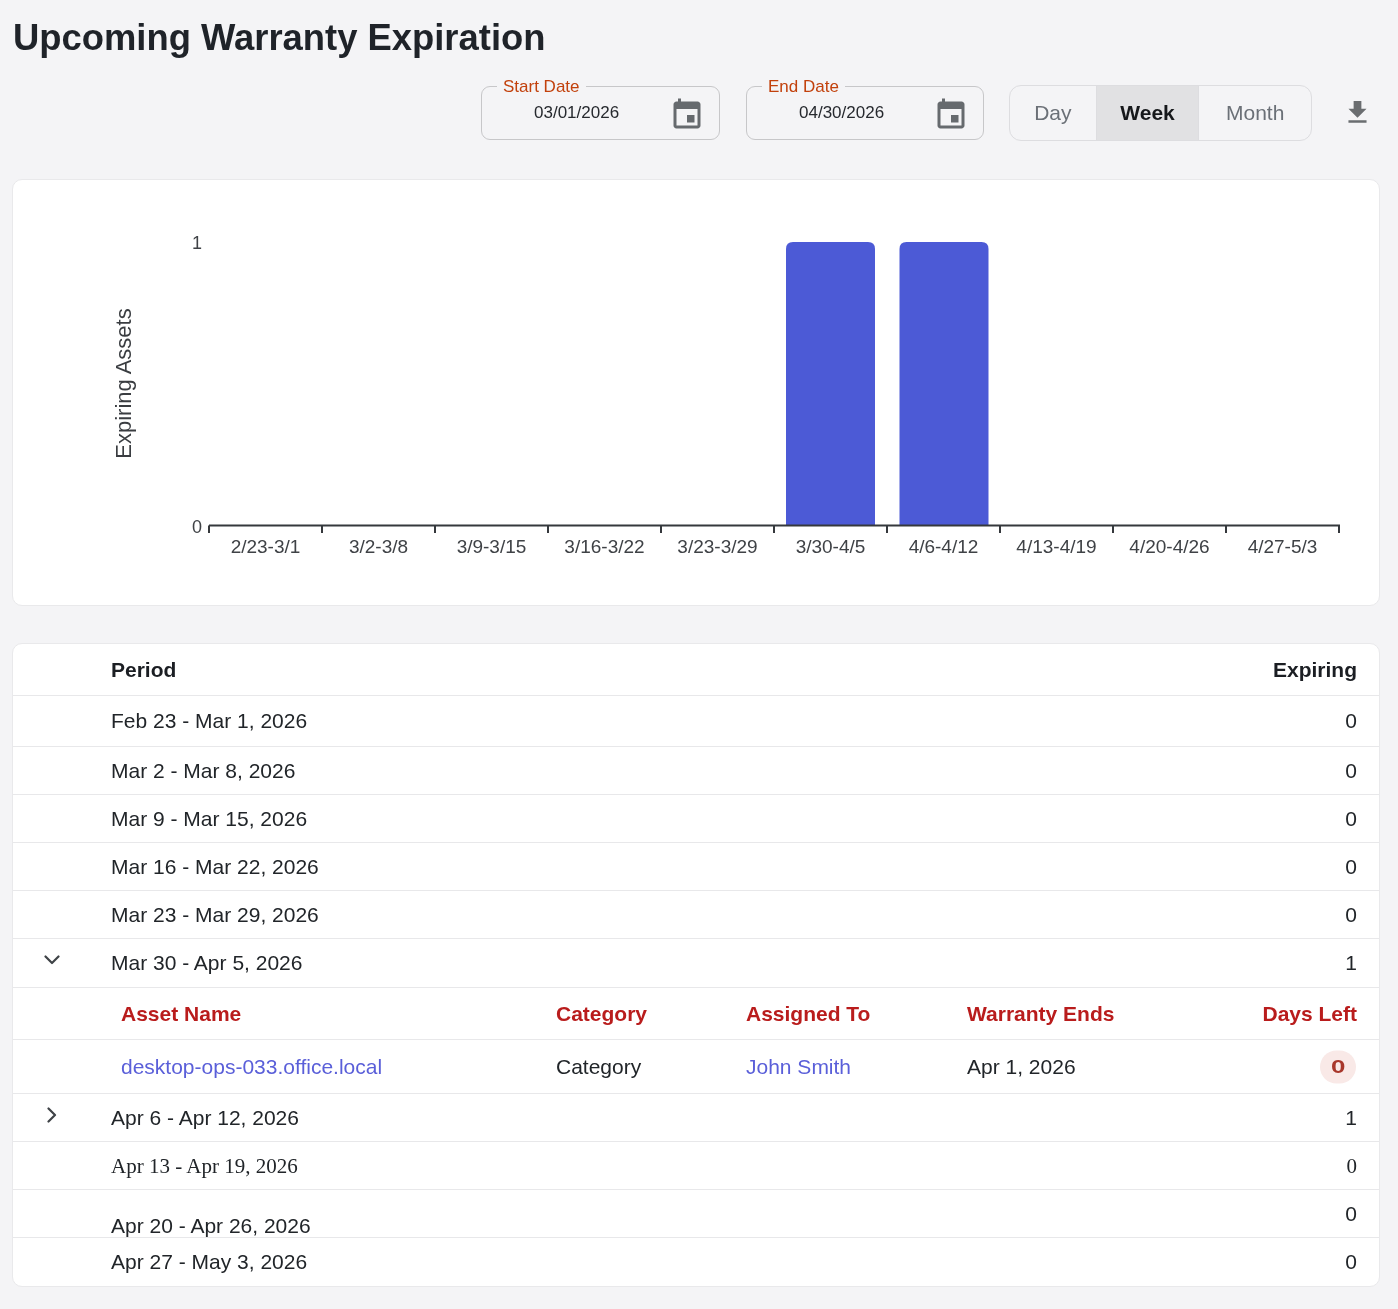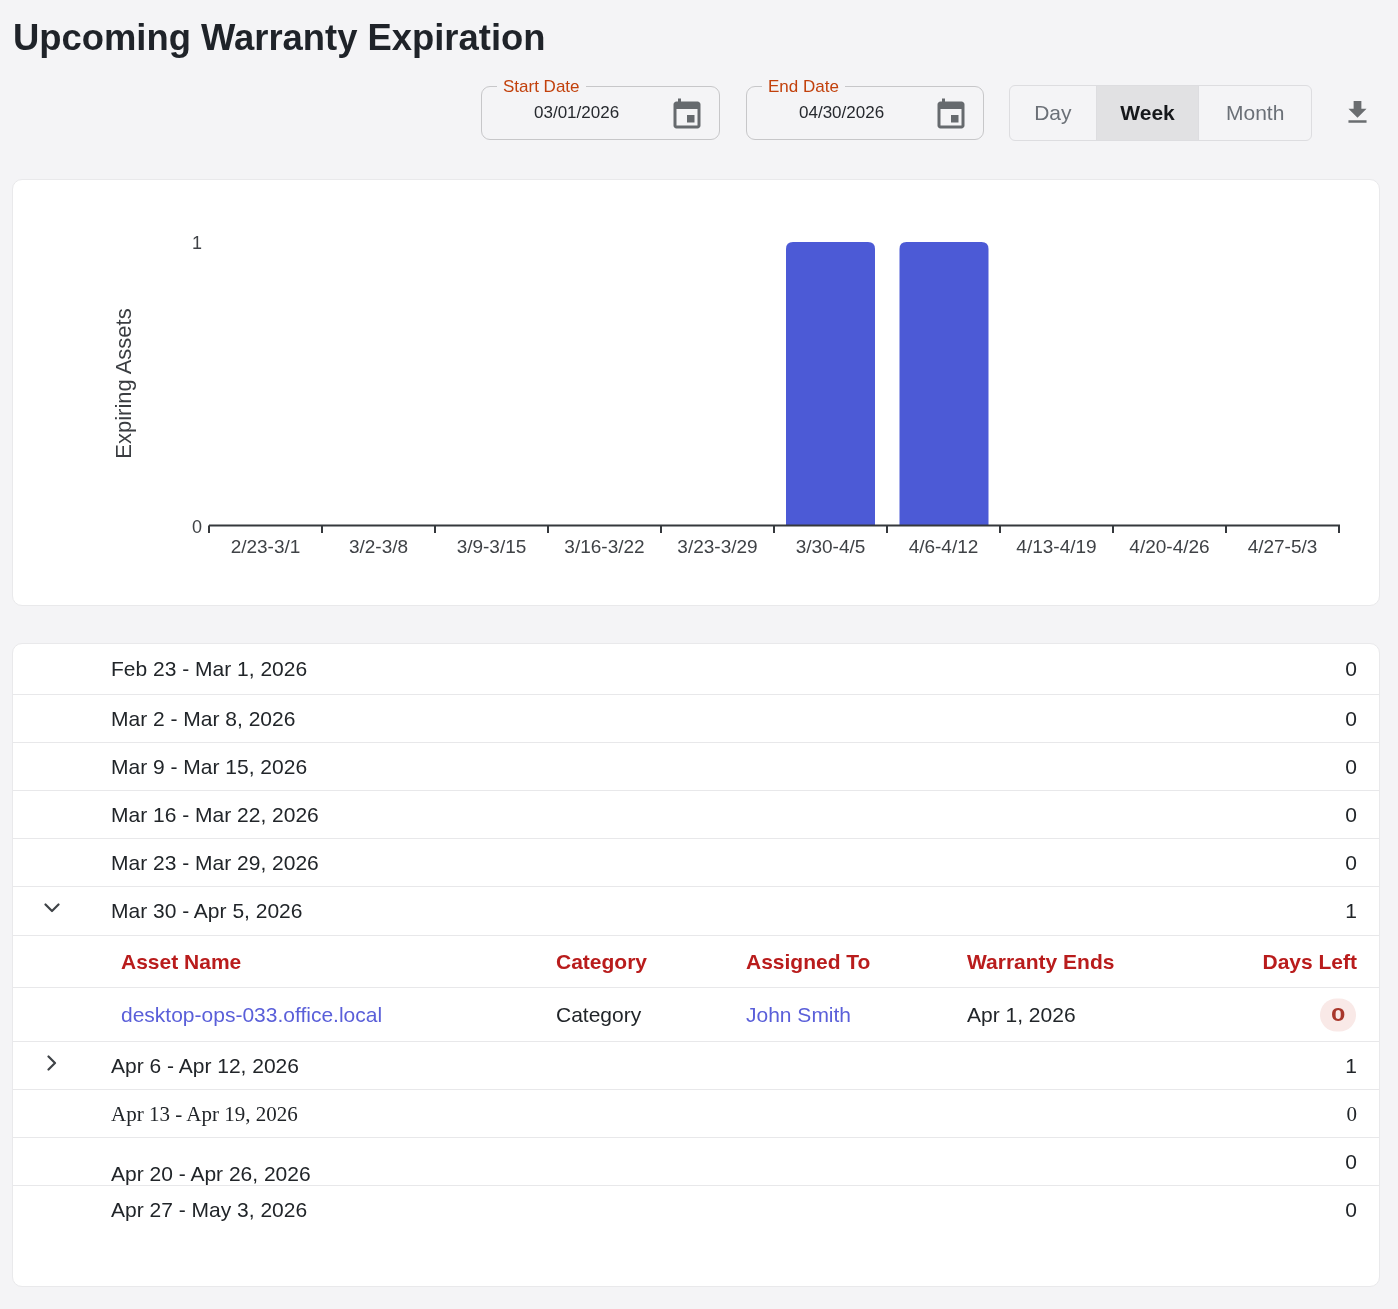--- a/index.html
+++ b/index.html
@@ -7,21 +7,21 @@
   .abs { position: absolute; }
   h1 { position: absolute; left: 13px; top: 17px; font-size: 36.4px; font-weight: 700; color: #1f2329; letter-spacing: 0; }
 
   
   .field { position: absolute; height: 54px; border: 1px solid #c7c7c9; border-radius: 9px; }
   .field .label { position: absolute; top: -9px; left: 15px; font-size: 17px; color: #c2410c; background: #f4f4f6; padding: 0 6px; line-height: 17px; }
   .field .value { position: absolute; left: 21px; top: 0; height: 100%; display: flex; align-items: center; font-size: 17px; color: #26292e; margin-left: 31px; }
   .field svg.cal { position: absolute; right: 14px; top: calc(50% + 1.5px); transform: translateY(-50%); }
 
   
-  .toggle { position: absolute; left: 1009px; top: 85px; width: 303px; height: 56px; border: 1px solid #dddde0; border-radius: 6px; display: flex; overflow: hidden; background: #fff0; }
+  .toggle { position: absolute; left: 1009px; top: 85px; width: 303px; height: 56px; border: 1px solid #dddde0; border-radius: 12px; display: flex; overflow: hidden; background: #fff0; }
   .toggle .btn { display: flex; align-items: center; justify-content: center; font-size: 21px; color: #6b7077; border-right: 1px solid #dddde0; }
   .toggle .btn:last-child { border-right: none; }
   .toggle .sel { background: #e1e1e3; color: #16181b; font-weight: 700; }
 
   
   .card { position: absolute; left: 12px; width: 1368px; background: #fff; border: 1px solid #e9e9eb; border-radius: 10px; }
 
   
   .trow { position: relative; border-bottom: 1px solid #e8e8ea; }
   .trow:last-child { border-bottom: none; }
@@ -93,20 +93,24 @@
     <text x="1270.5" y="374">4/27-5/3</text>
   </g>
   <g font-size="18" fill="#3f4246" text-anchor="end">
     <text x="190" y="70">1</text>
     <text x="190" y="353.5">0</text>
   </g>
   <text x="0" y="0" font-size="22" fill="#3a3d41" text-anchor="middle" transform="translate(118.5 204.5) rotate(-90)">Expiring Assets</text>
 </svg>
 
 <div class="card" style="top:643px; height:644px; overflow:hidden;">
+  <div class="trow" style="height:52px;">
+      <span class="cell b ghead" style="left:98px;">Period</span>
+      <span class="cell b ghead num">Expiring</span>
+    </div>
   <div class="trow" style="height:51px;">
       <span class="cell" style="left:98px;">Feb 23 - Mar 1, 2026</span>
       <span class="cell num">0</span>
     </div>
   <div class="trow" style="height:48px;">
       <span class="cell" style="left:98px;">Mar 2 - Mar 8, 2026</span>
       <span class="cell num">0</span>
     </div>
   <div class="trow" style="height:48px;">
       <span class="cell" style="left:98px;">Mar 9 - Mar 15, 2026</span>

